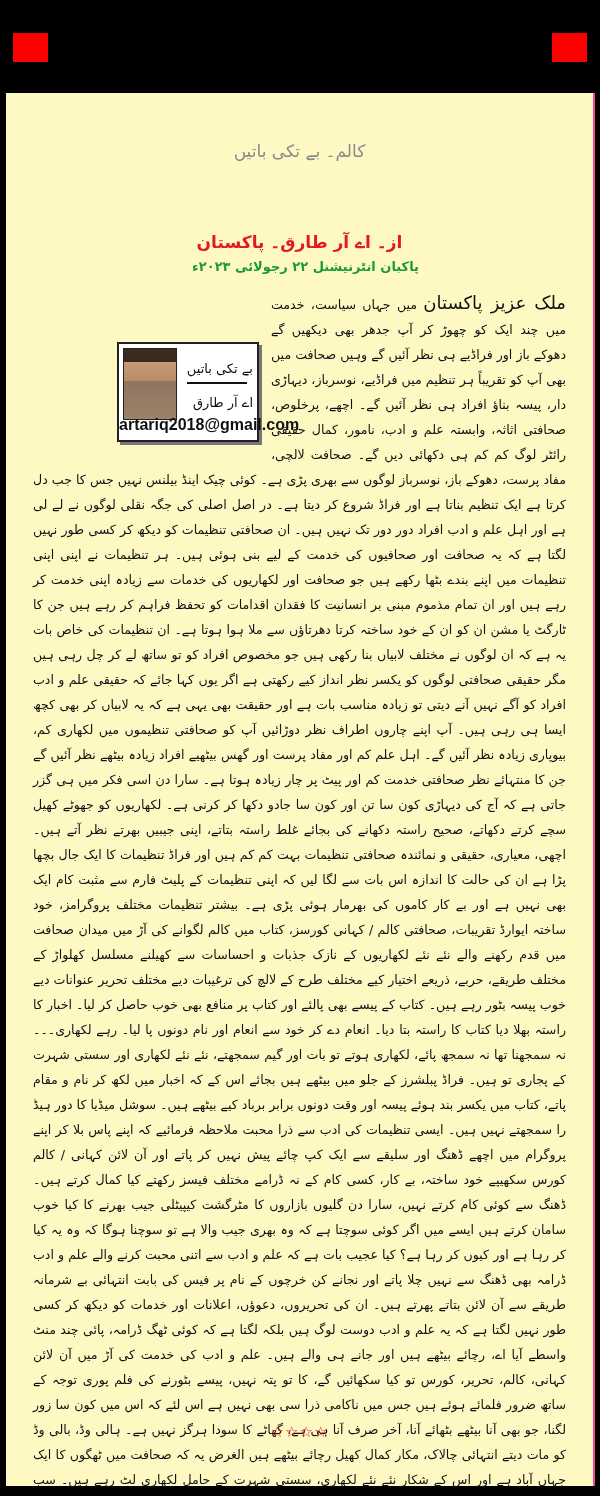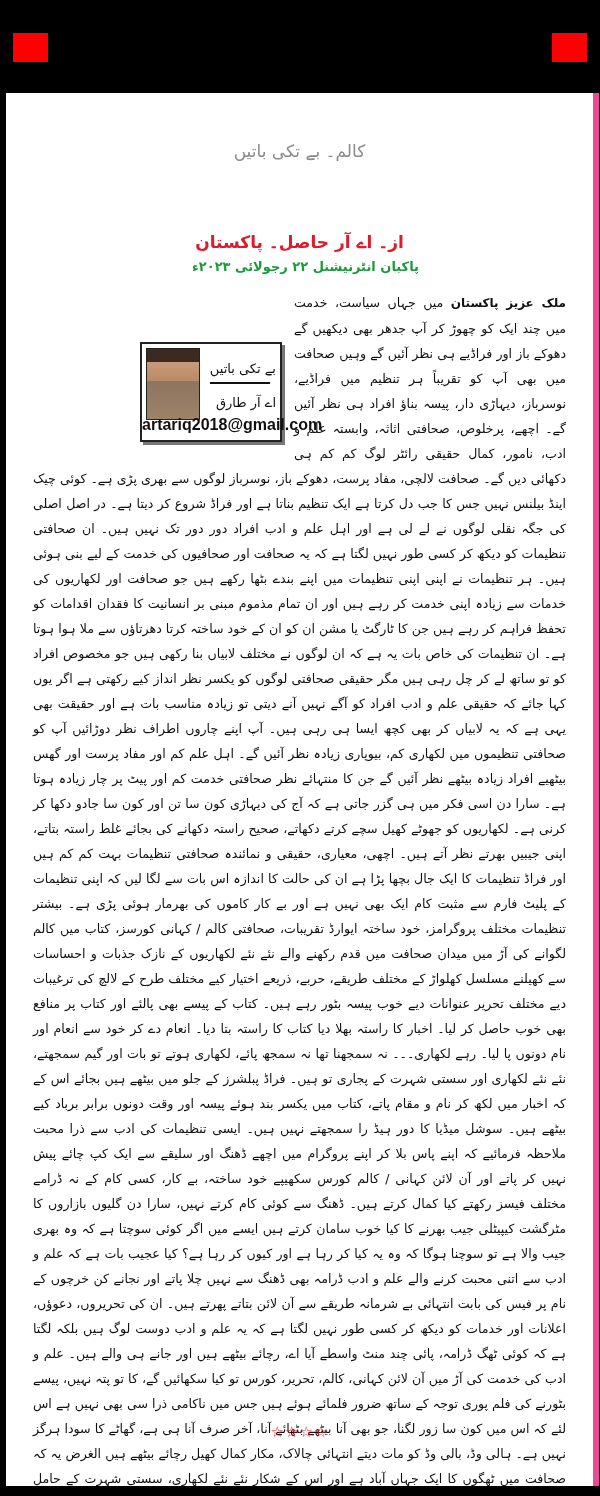--- a/index.html
+++ b/index.html
@@ -4,22 +4,22 @@
 <style>
   html, body { margin: 0; padding: 0; }
   body {
     width: 600px; height: 1496px; background: #000; position: relative; overflow: hidden;
     font-family: "DejaVu Sans", sans-serif;
   }
   .red-square { position: absolute; top: 33px; width: 35px; height: 29px; background: #ff0000; }
   .red-square.left { left: 13px; }
   .red-square.right { left: 552px; }
   .page {
-    position: absolute; left: 6px; top: 93px; width: 587px; height: 1393px; background: #ffffff;
-    border-right: 6px solid #ec4899;
+    position: absolute; left: 6px; top: 93px; width: 587px; height: 1393px; background: #fef9c3;
+    border-right: 2px solid #ec4899;
   }
   .kicker {
     position: absolute; top: 48px; left: 0; right: 0; text-align: center;
     color: #8a8a8a; font-size: 17px; direction: rtl;
   }
   .headline {
     position: absolute; top: 72px; left: 0; right: 0; text-align: center;
     font-size: 46px; font-weight: bold; color: #111; direction: rtl; letter-spacing: 1px;
   }
   .byline {
@@ -29,23 +29,23 @@
   .dateline {
     position: absolute; top: 166px; left: 12px; right: 0; text-align: center;
     color: #1a9a3a; font-size: 13px; font-weight: bold; direction: rtl;
   }
   .body {
     position: absolute; top: 197px; left: 27px; width: 533px;
     direction: rtl; text-align: justify; text-align-last: right;
     font-size: 12.6px; line-height: 25px; color: #111;
   }
   .body p { margin: 0; }
-  .body .lead { font-weight: bold; font-size: 12px; }
+  .body .lead { font-weight: normal; font-size: 18px; }
   .author-box {
-    float: left; width: 138px; height: 96px; margin: 52px 12px 4px 107px;
+    float: left; width: 138px; height: 96px; margin: 52px 12px 4px 84px;
     border: 2px solid #222; box-shadow: 3px 3px 0 #777; background: #fff; position: relative;
     direction: ltr;
   }
   .author-photo {
     position: absolute; left: 4px; top: 4px; width: 52px; height: 70px;
     border: 1px solid #222;
     background: linear-gradient(180deg, #3a2a20 0%, #3a2a20 18%, #c89a78 19%, #b98a68 45%, #8f7560 46%, #9c8268 100%);
   }
   .author-title {
     position: absolute; left: 62px; top: 12px; width: 72px; text-align: center;
@@ -66,21 +66,21 @@
   }
 </style>
 </head>
 <body>
 
 <div class="red-square left"></div>
 <div class="red-square right"></div>
 
 <div class="page">
   <div class="kicker">کالم۔ بے تکی باتیں</div>
-  <div class="byline">از۔ اے آر حاصل۔ پاکستان</div>
+  <div class="byline">از۔ اے آر طارق۔ پاکستان</div>
   <div class="dateline">پاکبان انٹرنیشنل ۲۲ رجولائی ۲۰۲۳ء</div>
 
   <div class="body">
     <div class="author-box">
       <div class="author-photo"></div>
       <div class="author-title">بے تکی باتیں</div>
       <div class="author-rule"></div>
       <div class="author-name">اے آر طارق</div>
       <div class="author-email">artariq2018@gmail.com</div>
     </div>

